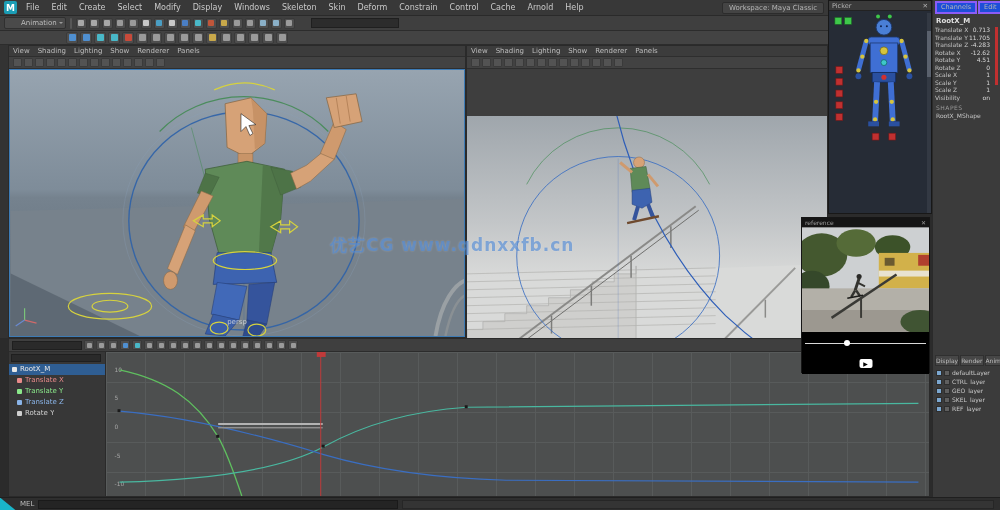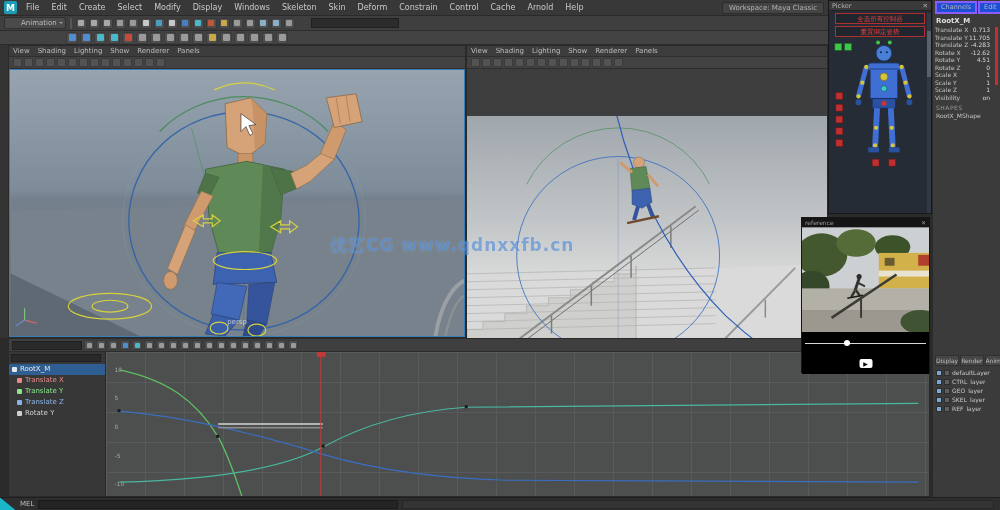--- a/index.html
+++ b/index.html
@@ -430,24 +430,20 @@
       </svg>
       <div class="cam-label">persp1</div>
     </div>
   </div>
 
   <div id="picker" class="abs">
     <div class="win-head">
       <span>Picker</span>
       <span>✕</span>
     </div>
-    <div>
-        <div class="picker-btn">全选所有控制器</div>
-        <div class="picker-btn">重置绑定姿势</div>
-      </div>
     <svg width="102" height="162" viewBox="0 0 104 164">
 
       <g>
         <rect x="7" y="56" width="7" height="7" fill="#c03030" stroke="#701818" stroke-width=".6"></rect>
         <rect x="7" y="68" width="7" height="7" fill="#c03030" stroke="#701818" stroke-width=".6"></rect>
         <rect x="7" y="80" width="7" height="7" fill="#c03030" stroke="#701818" stroke-width=".6"></rect>
         <rect x="7" y="92" width="7" height="7" fill="#c03030" stroke="#701818" stroke-width=".6"></rect>
         <rect x="7" y="104" width="7" height="7" fill="#c03030" stroke="#701818" stroke-width=".6"></rect>
         <rect x="6" y="6" width="7" height="7" fill="#3ec84a" stroke="#1a6a24" stroke-width=".6"></rect>
         <rect x="16" y="6" width="7" height="7" fill="#3ec84a" stroke="#1a6a24" stroke-width=".6"></rect>

